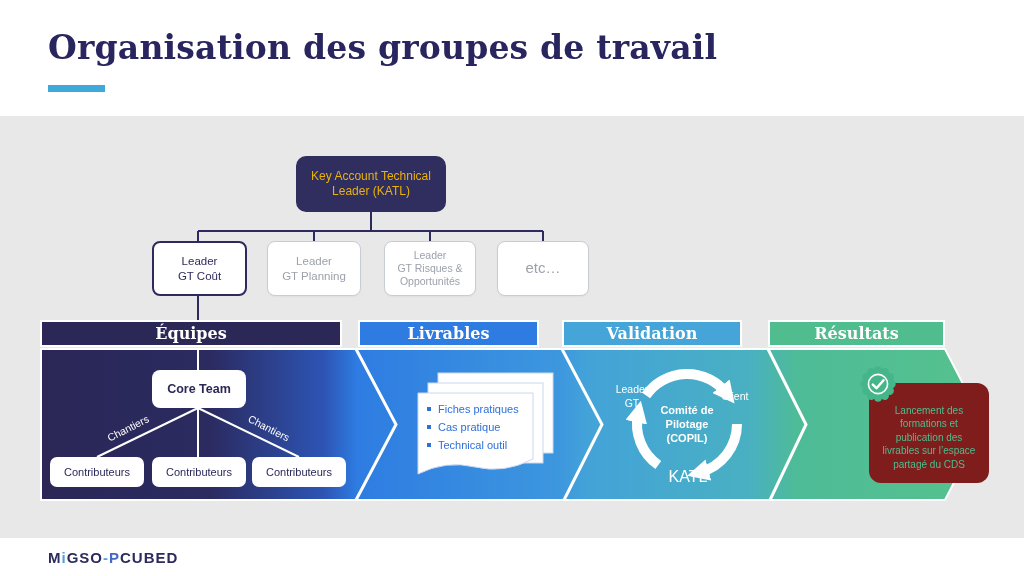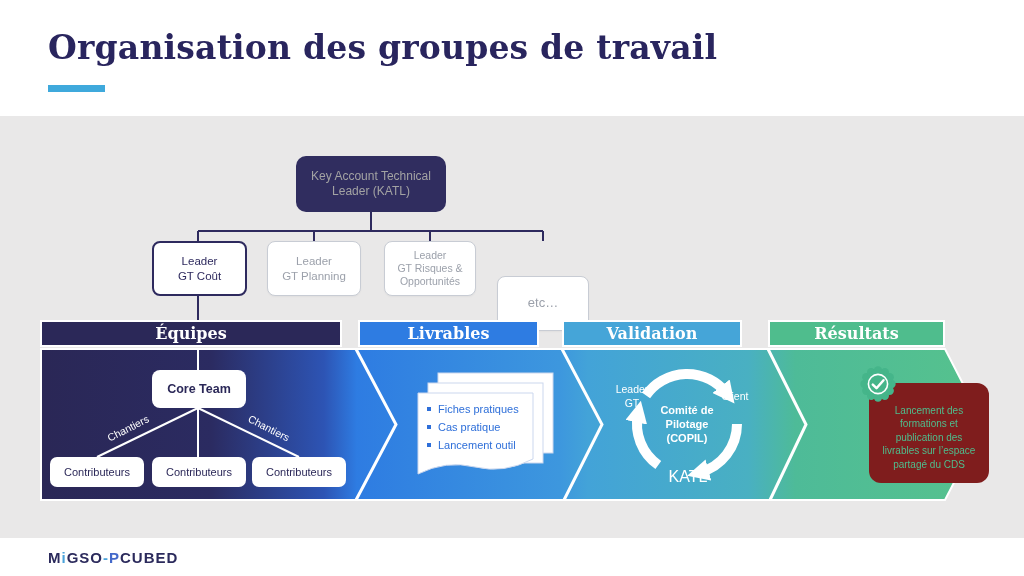--- a/index.html
+++ b/index.html
@@ -19,28 +19,28 @@
   .canvas { position:absolute; left:0; top:116px; width:1024px; height:422px; background:#E9E8E8; }
 
   
   .obox {
     position:absolute; display:flex; align-items:center; justify-content:center;
     text-align:center; white-space:pre-line; background:#fff; border-radius:8px;
     line-height:1.25;
   }
   .katl-box {
     left:296px; top:156px; width:150px; height:56px;
-    background:#302D5F; color:#a3a3a3; font-size:12px; border-radius:10px;
+    background:#302D5F; color:#eab308; font-size:12px; border-radius:10px;
     white-space:normal; padding:0 10px;
   }
   .child-active { left:152px; top:241px; width:95px; height:55px; border:2px solid #2E2A5E; color:#2E2A5E; font-size:11.5px; }
   .child-gray   { border:1.5px solid #C8CCD4; color:#9CA1AB; box-shadow:0 1px 2px rgba(0,0,0,.04); }
   .child-2 { left:267px; top:241px; width:94px; height:55px; font-size:11.5px; }
   .child-3 { left:384px; top:241px; width:92px; height:55px; font-size:10.5px; }
-  .child-4 { left:497px; top:241px; width:92px; height:55px; font-size:13px;margin-top:35px; }
+  .child-4 { left:497px; top:241px; width:92px; height:55px; font-size:15px; }
 
   .org-connectors { position:absolute; left:0; top:0; width:1024px; height:576px; pointer-events:none; }
 
   
   .band-header {
     position:absolute; top:320px; height:27px;
     display:flex; align-items:center; justify-content:center;
     font-family:"DejaVu Serif", serif; font-weight:bold; font-size:16px; color:#fff;
     border:2px solid #FFF;
   }
@@ -177,21 +177,21 @@
     <div class="deliv-item">
       <span class="deliv-bullet"></span>
       <span>Fiches pratiques</span>
     </div>
     <div class="deliv-item">
       <span class="deliv-bullet"></span>
       <span>Cas pratique</span>
     </div>
     <div class="deliv-item">
       <span class="deliv-bullet"></span>
-      <span>Lancement outil</span>
+      <span>Technical outil</span>
     </div>
   </div>
 
   <div class="vlabel v-leader">Leader
 GT</div>
   <div class="vlabel v-client">Client</div>
   <div class="vlabel v-copil">Comité de
 Pilotage
 (COPIL)</div>
   <div class="vlabel v-katl">KATL</div>

